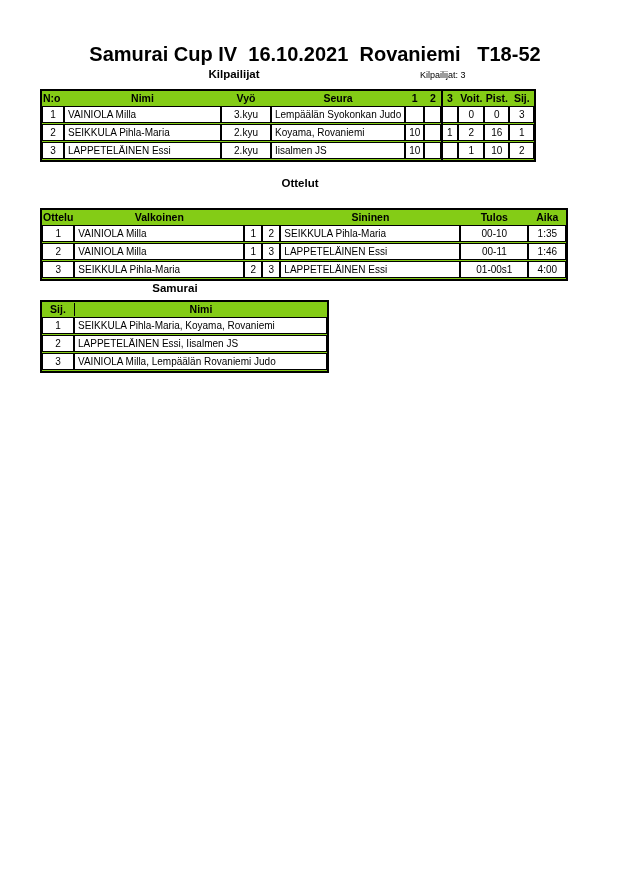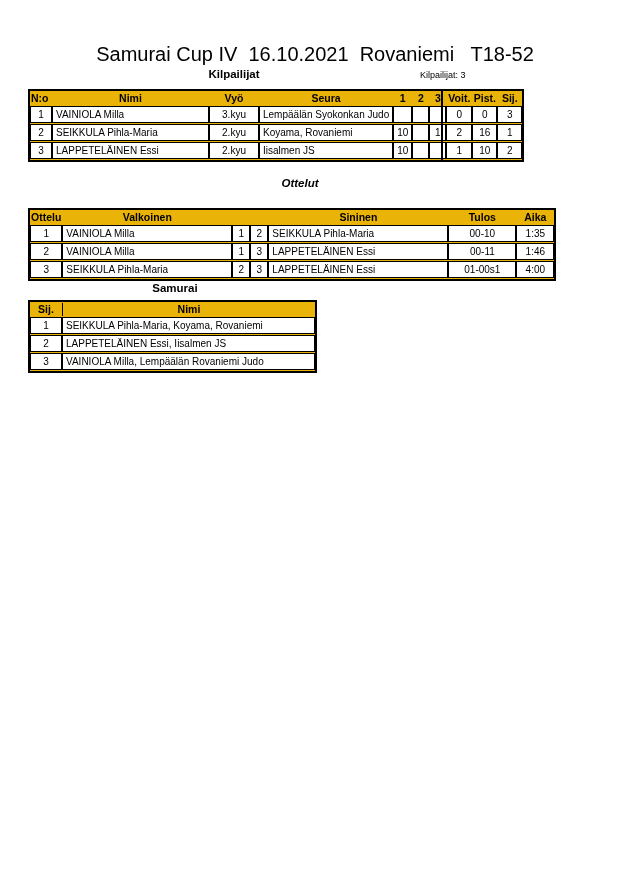--- a/index.html
+++ b/index.html
@@ -3,41 +3,41 @@
 <meta charset="utf-8">
 <style>
   html,body{margin:0;padding:0;background:#fff;}
   .page{
     position:relative;width:630px;height:891px;background:#ffffff;
     font-family:"Liberation Sans","DejaVu Sans",sans-serif;color:#000;
     overflow:hidden;
   }
   .title{
     position:absolute;top:42px;left:0;width:630px;height:24px;
-    text-align:center;font-size:20px;font-weight:normal;line-height:24px;
+    text-align:center;font-size:20px;font-weight:bold;line-height:24px;
     white-space:pre;letter-spacing:0px;
   }
   .caption{
     position:absolute;font-size:11.5px;font-weight:bold;text-align:center;
     white-space:pre;
   }
   .caption-kilpailijat{top:68px;left:28px;width:412px;}
-  .caption-ottelut{top:177px;left:28px;width:544px;font-style:italic;}
+  .caption-ottelut{top:177px;left:28px;width:544px;}
   .caption-tulokset{top:282px;left:28px;width:294px;}
   .meta{
     position:absolute;top:70px;left:420px;width:185px;
     font-size:9px;white-space:pre;
   }
   .twrap{position:absolute;}
   .twrap-1{top:89px;left:28px;}
   .twrap-2{top:208px;left:28px;}
   .twrap-3{top:300px;left:28px;}
   table.sheet{
     border-collapse:separate;border-spacing:0 1px;
-    border:2px solid #000;background:#eab308;table-layout:fixed;
+    border:2px solid #000;background:#84cc16;table-layout:fixed;margin-left:12px;
   }
   table.sheet th{
     border:none;font-size:10.5px;font-weight:bold;height:13px;
     line-height:13px;padding:0 1px;white-space:pre;overflow:visible;
     text-align:center;
   }
   table.sheet td{
     border:1px solid #000;font-size:10px;font-weight:normal;height:15px;
     line-height:15px;padding:0 3px;white-space:pre;overflow:visible;
     text-align:center;background:#fff;

